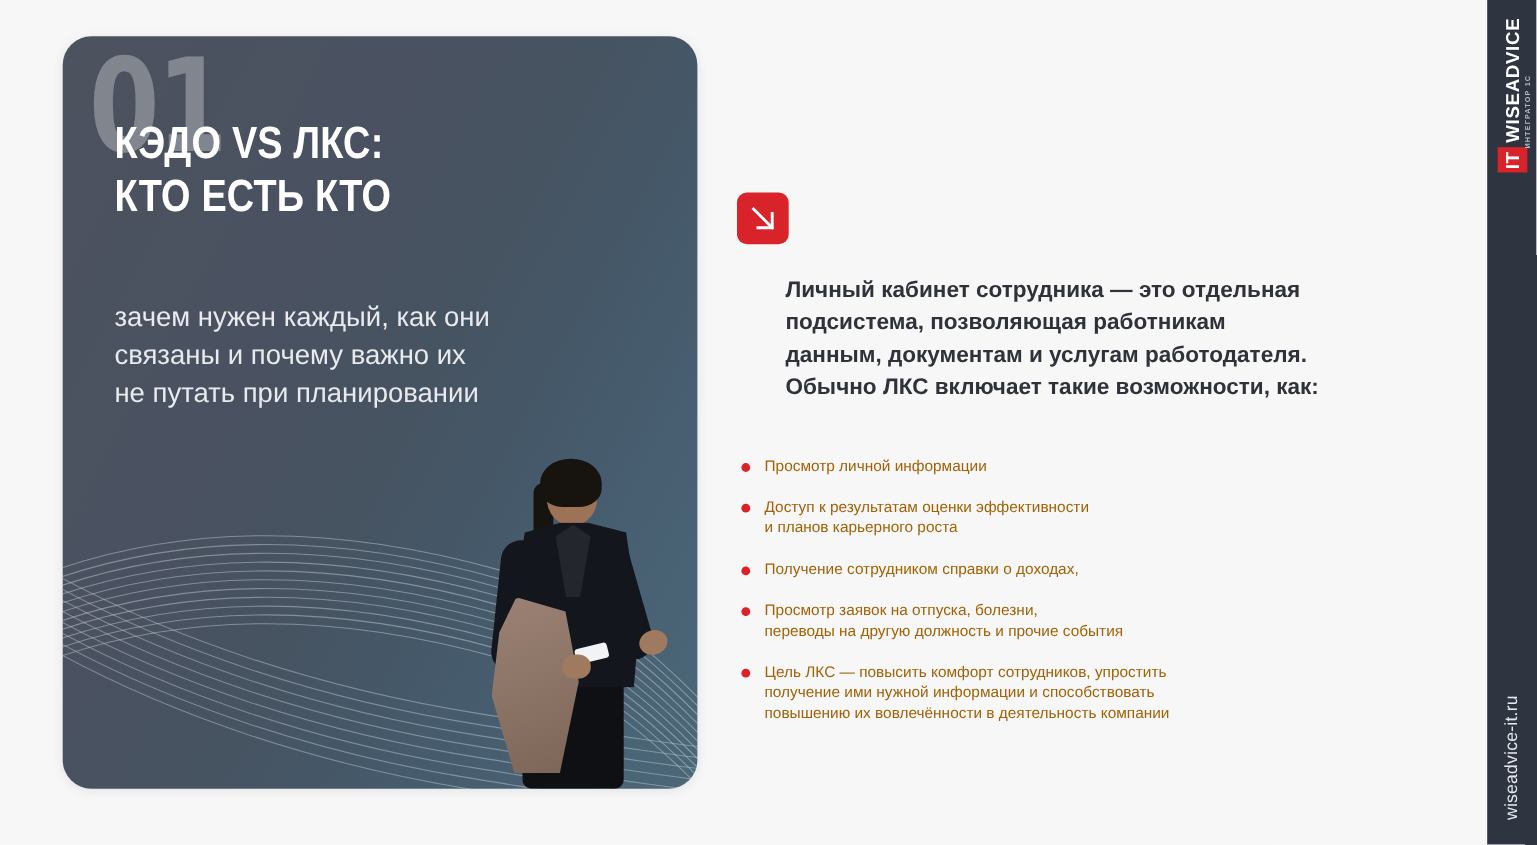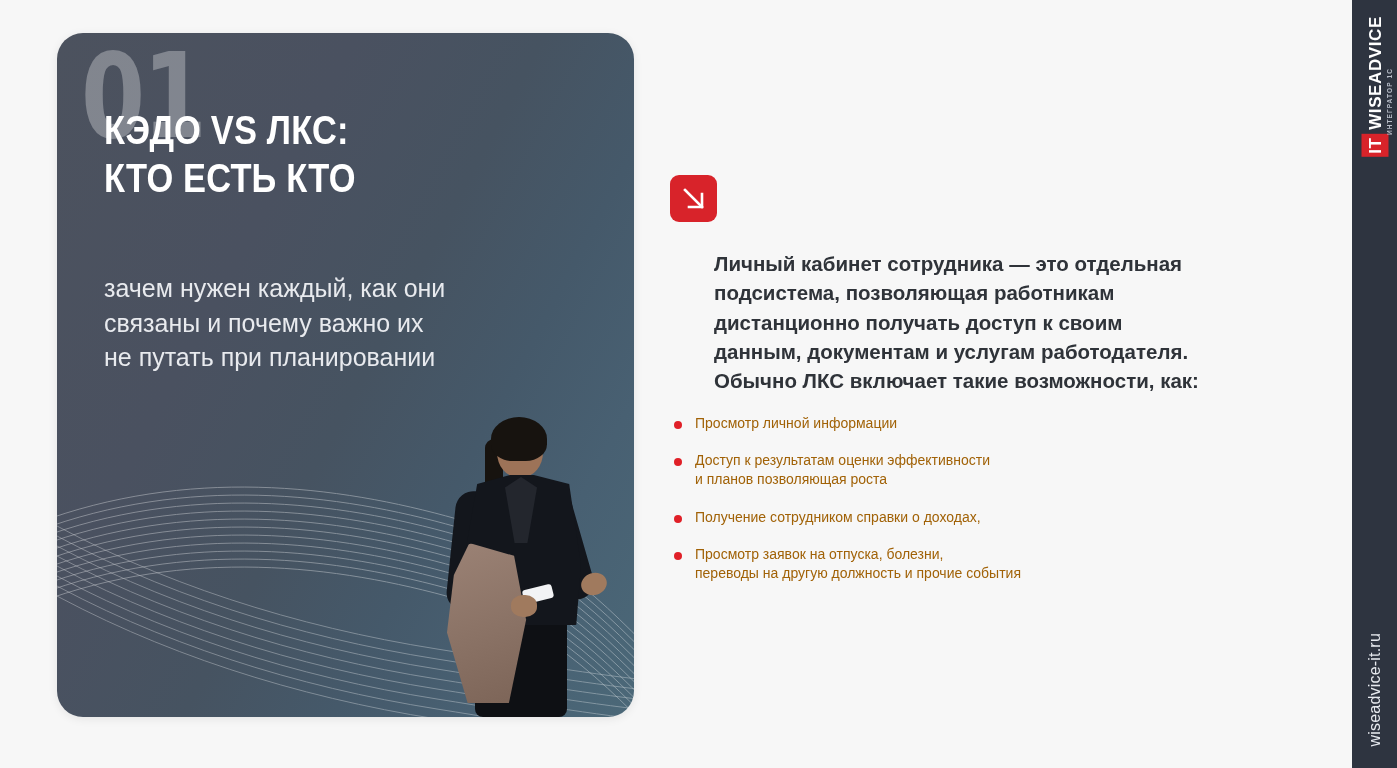--- a/index.html
+++ b/index.html
@@ -399,49 +399,54 @@
     <div class="arrow-badge">
       <svg width="47" height="47" viewBox="0 0 47 47" aria-hidden="true">
         <path d="M15 15 L32 32" stroke="#ffffff" stroke-width="2.6" fill="none" stroke-linecap="square"></path>
         <path d="M32 19 L32 32 L19 32" stroke="#ffffff" stroke-width="2.6" fill="none" stroke-linecap="square" stroke-linejoin="miter"></path>
       </svg>
     </div>
 
     <div class="lead">
       <div>Личный кабинет сотрудника — это отдельная</div>
       <div>подсистема, позволяющая работникам</div>
-      <div>дистанционно получать доступ к своим</div>
       <div>данным, документам и услугам работодателя.</div>
       <div>Обычно ЛКС включает такие возможности, как:</div>
     </div>
 
     <div class="bullets">
 
       <div class="bullet">
         <span class="bullet-dot"></span>
         <span class="bullet-line">Просмотр личной информации</span>
       </div>
 
       <div class="bullet">
         <span class="bullet-dot"></span>
         <span class="bullet-line">Доступ к результатам оценки эффективности</span>
-        <span class="bullet-line">и планов позволяющая роста</span>
+        <span class="bullet-line">и планов карьерного роста</span>
       </div>
 
       <div class="bullet">
         <span class="bullet-dot"></span>
         <span class="bullet-line">Получение сотрудником справки о доходах,</span>
       </div>
 
       <div class="bullet">
         <span class="bullet-dot"></span>
         <span class="bullet-line">Просмотр заявок на отпуска, болезни,</span>
         <span class="bullet-line"> переводы на другую должность и прочие события</span>
       </div>
 
+      <div class="bullet">
+        <span class="bullet-dot"></span>
+        <span class="bullet-line">Цель ЛКС — повысить комфорт сотрудников, упростить</span>
+        <span class="bullet-line">получение ими нужной информации и способствовать</span>
+        <span class="bullet-line">повышению их вовлечённости в деятельность компании</span>
+      </div>
 
     </div>
   </div>
 
   <div class="rail">
     <div class="rail-logo">
       <div class="rail-logo-inner">
         <span class="rail-it">IT</span>
         <span class="rail-name">WISEADVICE</span>
       </div>

